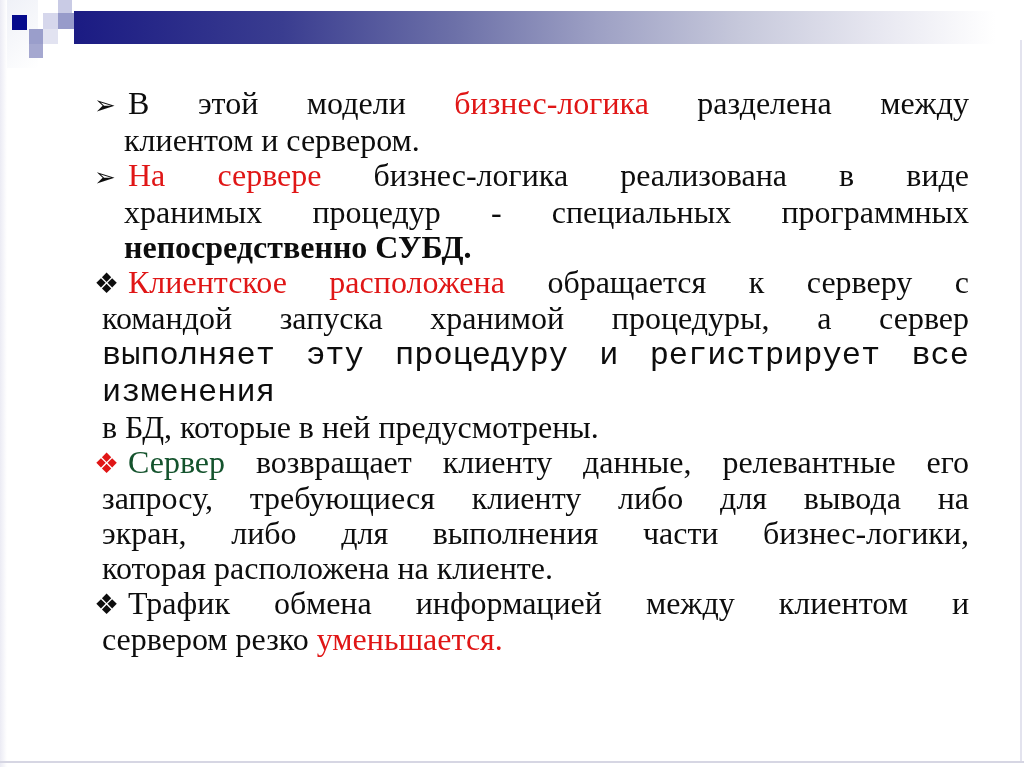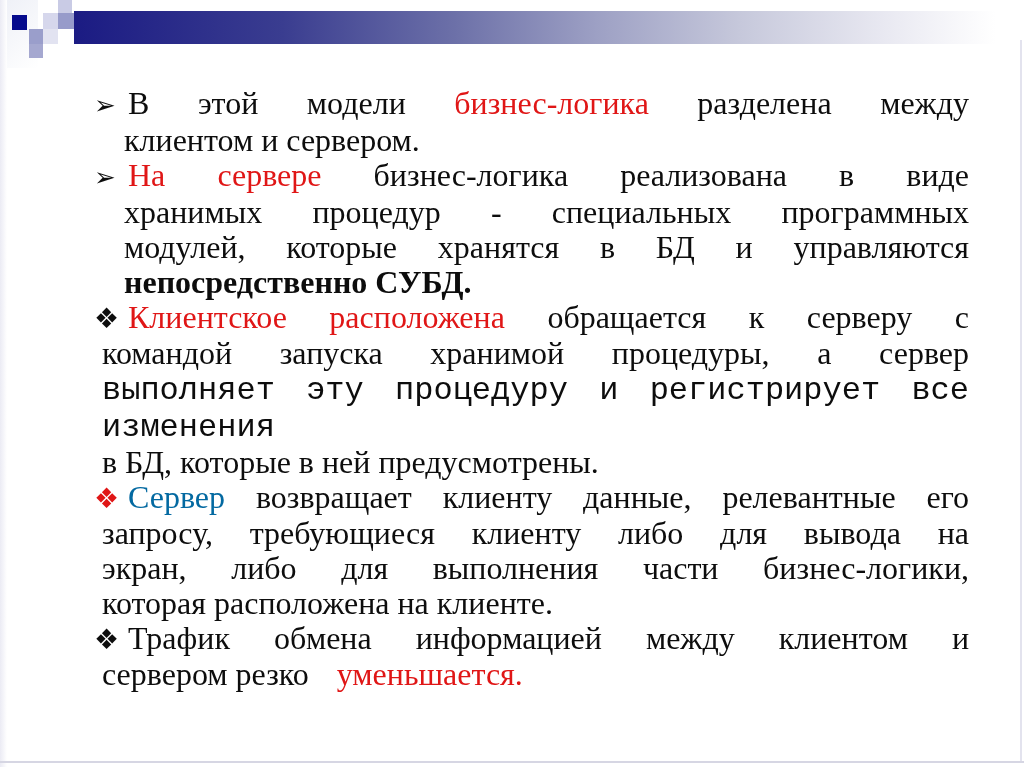--- a/index.html
+++ b/index.html
@@ -75,37 +75,36 @@
     </div>
 
   <div id="content">
       <div class="para arrow">
         <div class="line first jf"><span class="bullet arrow-glyph" style="color: rgb(13, 13, 13);">➢</span><span style="color: rgb(13, 13, 13);">В этой модели </span><span style="color: rgb(224, 22, 22);">бизнес-логика</span><span style="color: rgb(13, 13, 13);"> разделена между</span></div>
         <div class="line last"><span style="color: rgb(13, 13, 13);">клиентом и сервером.</span></div>
       </div>
       <div class="para arrow">
         <div class="line first jf"><span class="bullet arrow-glyph" style="color: rgb(13, 13, 13);">➢</span><span style="color: rgb(224, 22, 22);">На сервере</span><span style="color: rgb(13, 13, 13);"> бизнес-логика реализована в виде</span></div>
         <div class="line jf"><span style="color: rgb(13, 13, 13);">хранимых процедур - специальных программных</span></div>
-        <div class="line jf"><span style="color: rgb(13, 13, 13);">модулей, которые хранятся в БД и управляются</span></div>
         <div class="line last"><span style="color: rgb(13, 13, 13); font-weight: bold;">непосредственно СУБД.</span></div>
       </div>
       <div class="para diamond">
         <div class="line first jf"><span class="bullet diamond-glyph" style="color: rgb(13, 13, 13);">❖</span><span style="color: rgb(224, 22, 22);">Клиентское расположена</span><span style="color: rgb(13, 13, 13);"> обращается к серверу с</span></div>
         <div class="line jf"><span style="color: rgb(13, 13, 13);">командой запуска хранимой процедуры, а сервер</span></div>
         <div class="line jf"><span style="color: rgb(13, 13, 13); font-family: Liberation Mono, monospace;">выполняет эту процедуру и регистрирует все изменения</span></div>
         <div class="line last"><span style="color: rgb(13, 13, 13);">в БД, которые в ней предусмотрены.</span></div>
       </div>
       <div class="para diamond">
-        <div class="line first jf"><span class="bullet diamond-glyph" style="color: rgb(224, 22, 22);">❖</span><span style="color: #0369a1;">Сервер</span><span style="color: rgb(13, 13, 13);"> возвращает клиенту данные, релевантные его</span></div>
+        <div class="line first jf"><span class="bullet diamond-glyph" style="color: rgb(224, 22, 22);">❖</span><span style="color: #14532d;">Сервер</span><span style="color: rgb(13, 13, 13);"> возвращает клиенту данные, релевантные его</span></div>
         <div class="line jf"><span style="color: rgb(13, 13, 13);">запросу, требующиеся клиенту либо для вывода на</span></div>
         <div class="line jf"><span style="color: rgb(13, 13, 13);">экран, либо для выполнения части бизнес-логики,</span></div>
         <div class="line last"><span style="color: rgb(13, 13, 13); margin-top: 44px;">которая расположена на клиенте.</span></div>
       </div>
       <div class="para diamond">
         <div class="line first jf"><span class="bullet diamond-glyph" style="color: rgb(13, 13, 13);">❖</span><span style="color: rgb(13, 13, 13);">Трафик обмена информацией между клиентом и</span></div>
-        <div class="line last"><span style="color: rgb(13, 13, 13); margin-top: 48px;">сервером резко </span><span style="color: rgb(224, 22, 22); margin-left: 20px;">уменьшается.</span></div>
+        <div class="line last"><span style="color: rgb(13, 13, 13); margin-top: 48px;">сервером резко </span><span style="color: rgb(224, 22, 22);">уменьшается.</span></div>
       </div>
     </div>
 
   <div id="left-edge-strip"></div>
   <div id="right-edge-line"></div>
   <div id="bottom-edge-line"></div>
 </div>
 
 </body></html>

